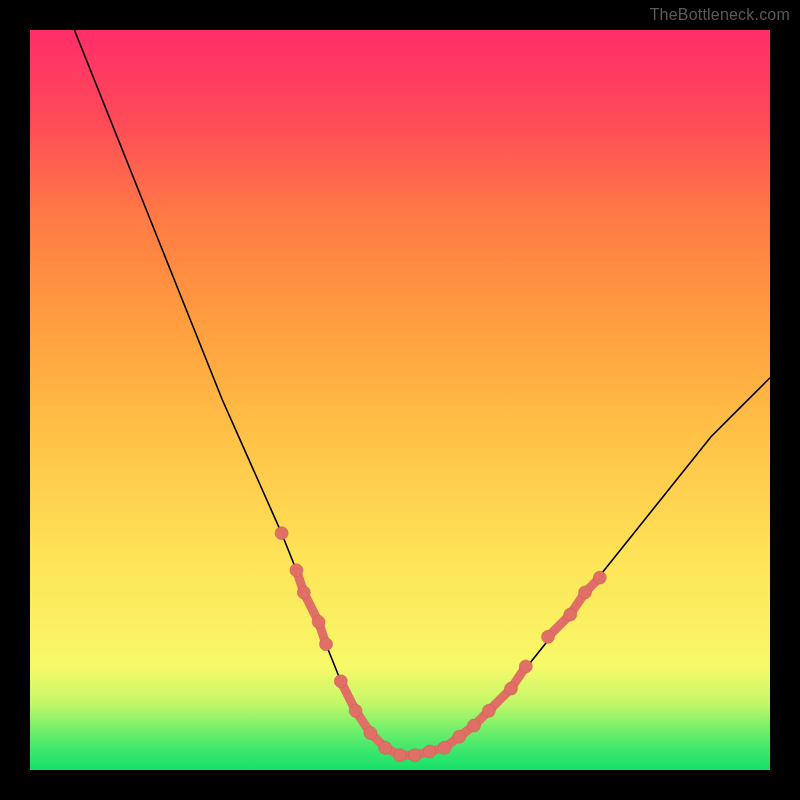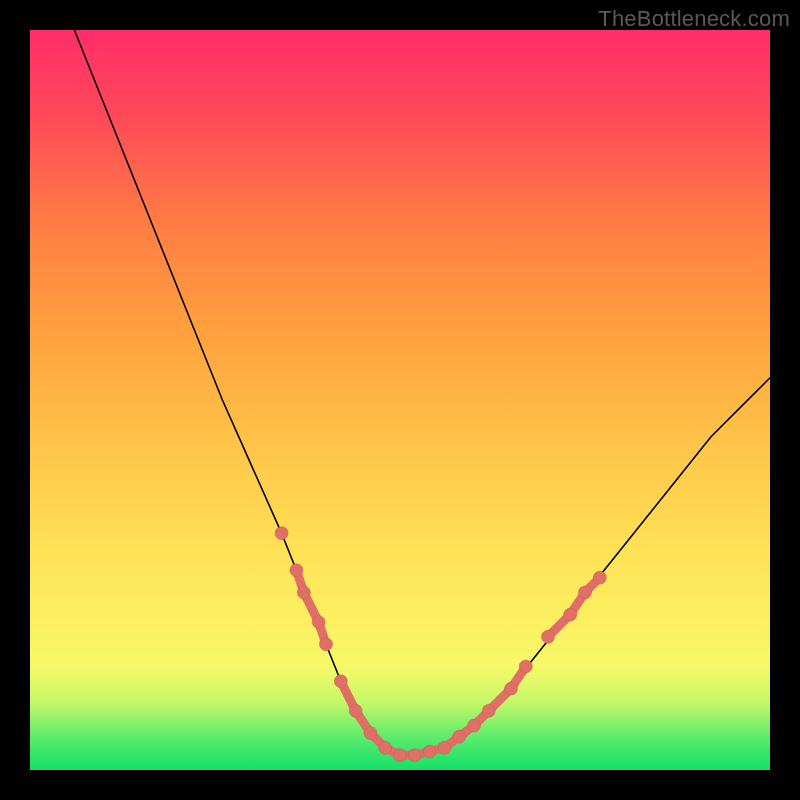--- a/index.html
+++ b/index.html
@@ -61,21 +61,21 @@
     fill: none;
     stroke: #e07066;
     stroke-width: 9;
     stroke-linecap: round;
   }
   .watermark {
     position: absolute;
     top: 6px;
     right: 10px;
     color: #5a5a5a;
-    font-size: 22px;
+    font-size: 16px;
     letter-spacing: 0.2px;
     user-select: none;
   }
 </style>
 </head>
 <body>
 
 <div class="frame">
   <div class="plot">
     <svg viewBox="0 0 740 740">

